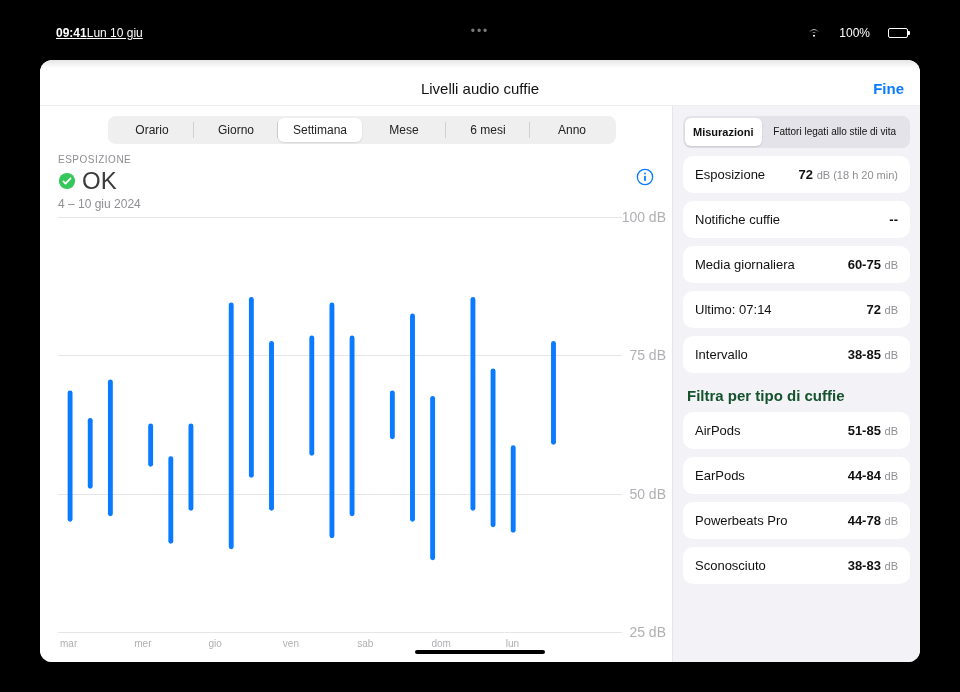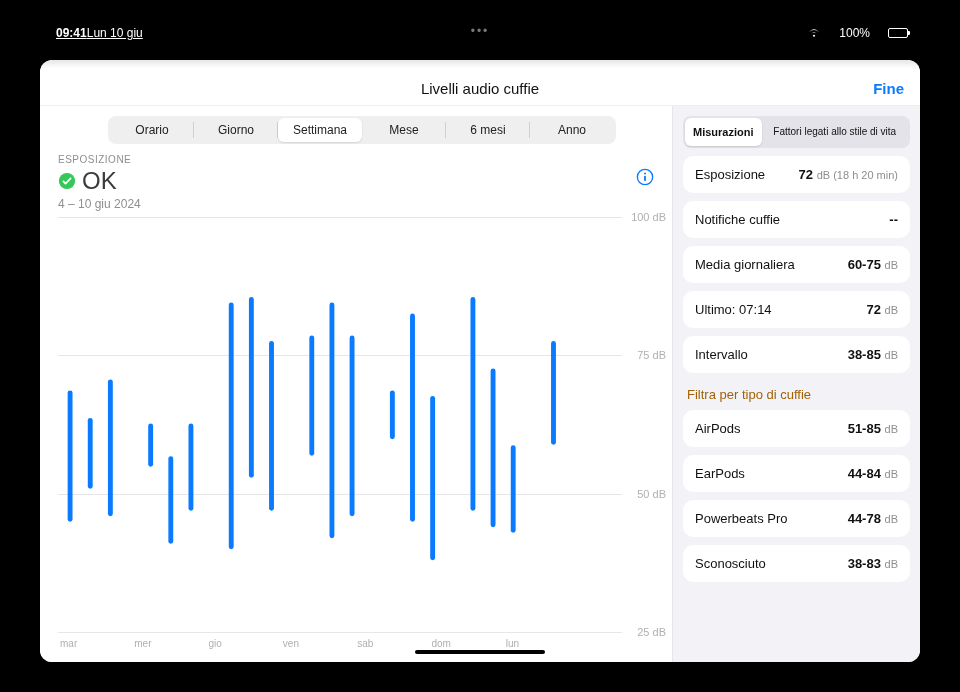--- a/index.html
+++ b/index.html
@@ -58,37 +58,37 @@
   .ok-icon { width:18px; height:18px; }
   .ok-text { font-size:24px; color:#3c3c3c; }
   .date-range { font-size:12px; color:#8e8e93; margin-top:2px; }
   .info-btn { margin-left:auto; width:18px; height:18px; color:#0a7aff; }
   .header-block { display:flex; align-items:flex-start; }
   .header-left { flex:1; }
   .info-wrap { padding-top:18px; padding-right:12px;}
 
   .chart-wrap { flex:1; position:relative; margin-top:6px; padding-right:44px;}
   .gridline { position:absolute; left:0; right:44px; height:1px; background:#e5e5ea;}
-  .gridlabel { position:absolute; right:0; font-size:11px; color:#b0b0b4; transform:translateY(-50%);}
+  .gridlabel { position:absolute; right:0; font-size:14px; color:#b0b0b4; transform:translateY(-50%);}
   .chart-svg { position:absolute; inset:0; }
   .bar { stroke:#0a7aff; stroke-width:4.5; stroke-linecap:round; }
   .xlabels { position:absolute; left:0; right:44px; bottom:-14px; display:flex; height:12px;}
   .xlabel { flex:1; text-align:left; font-size:10px; color:#b0b0b4; padding-left:2px;}
   .chart-area{ position:absolute; inset:0 44px 16px 0; }
   
   .right-seg { display:flex; background:#e3e3e9; border-radius:8px; padding:2px; font-size:11px;}
   .right-seg .rseg { flex:0 0 auto; padding:8px 8px; border-radius:6px; color:#111;}
   .right-seg .rseg.active { background:#fff; font-weight:600; box-shadow:0 1px 2px rgba(0,0,0,.12);}
   .right-seg .rseg.wide { flex:1; text-align:center; font-size:10px;}
 
   .card { background:#fff; border-radius:10px; padding:11px 12px; display:flex; align-items:baseline; justify-content:space-between; font-size:13px;}
   .card .k { color:#111; }
   .card .v { color:#111; font-weight:600; }
   .card .v .mut { color:#8e8e93; font-weight:400; font-size:11px;}
-  .section-title { font-size:13px; font-weight:400; color:#a16207; padding:6px 4px 0 4px;}
+  .section-title { font-size:15px; font-weight:700; color:#14532d; padding:6px 4px 0 4px;}
   
   .home-indicator{ position:absolute; bottom:8px; left:50%; transform:translateX(-50%); width:130px; height:4px; border-radius:3px; background:#000;}
 </style>
 </head>
 <body>
 
 <div class="device">
   <div class="statusbar">
     <div class="left">
       <span>09:41</span>

